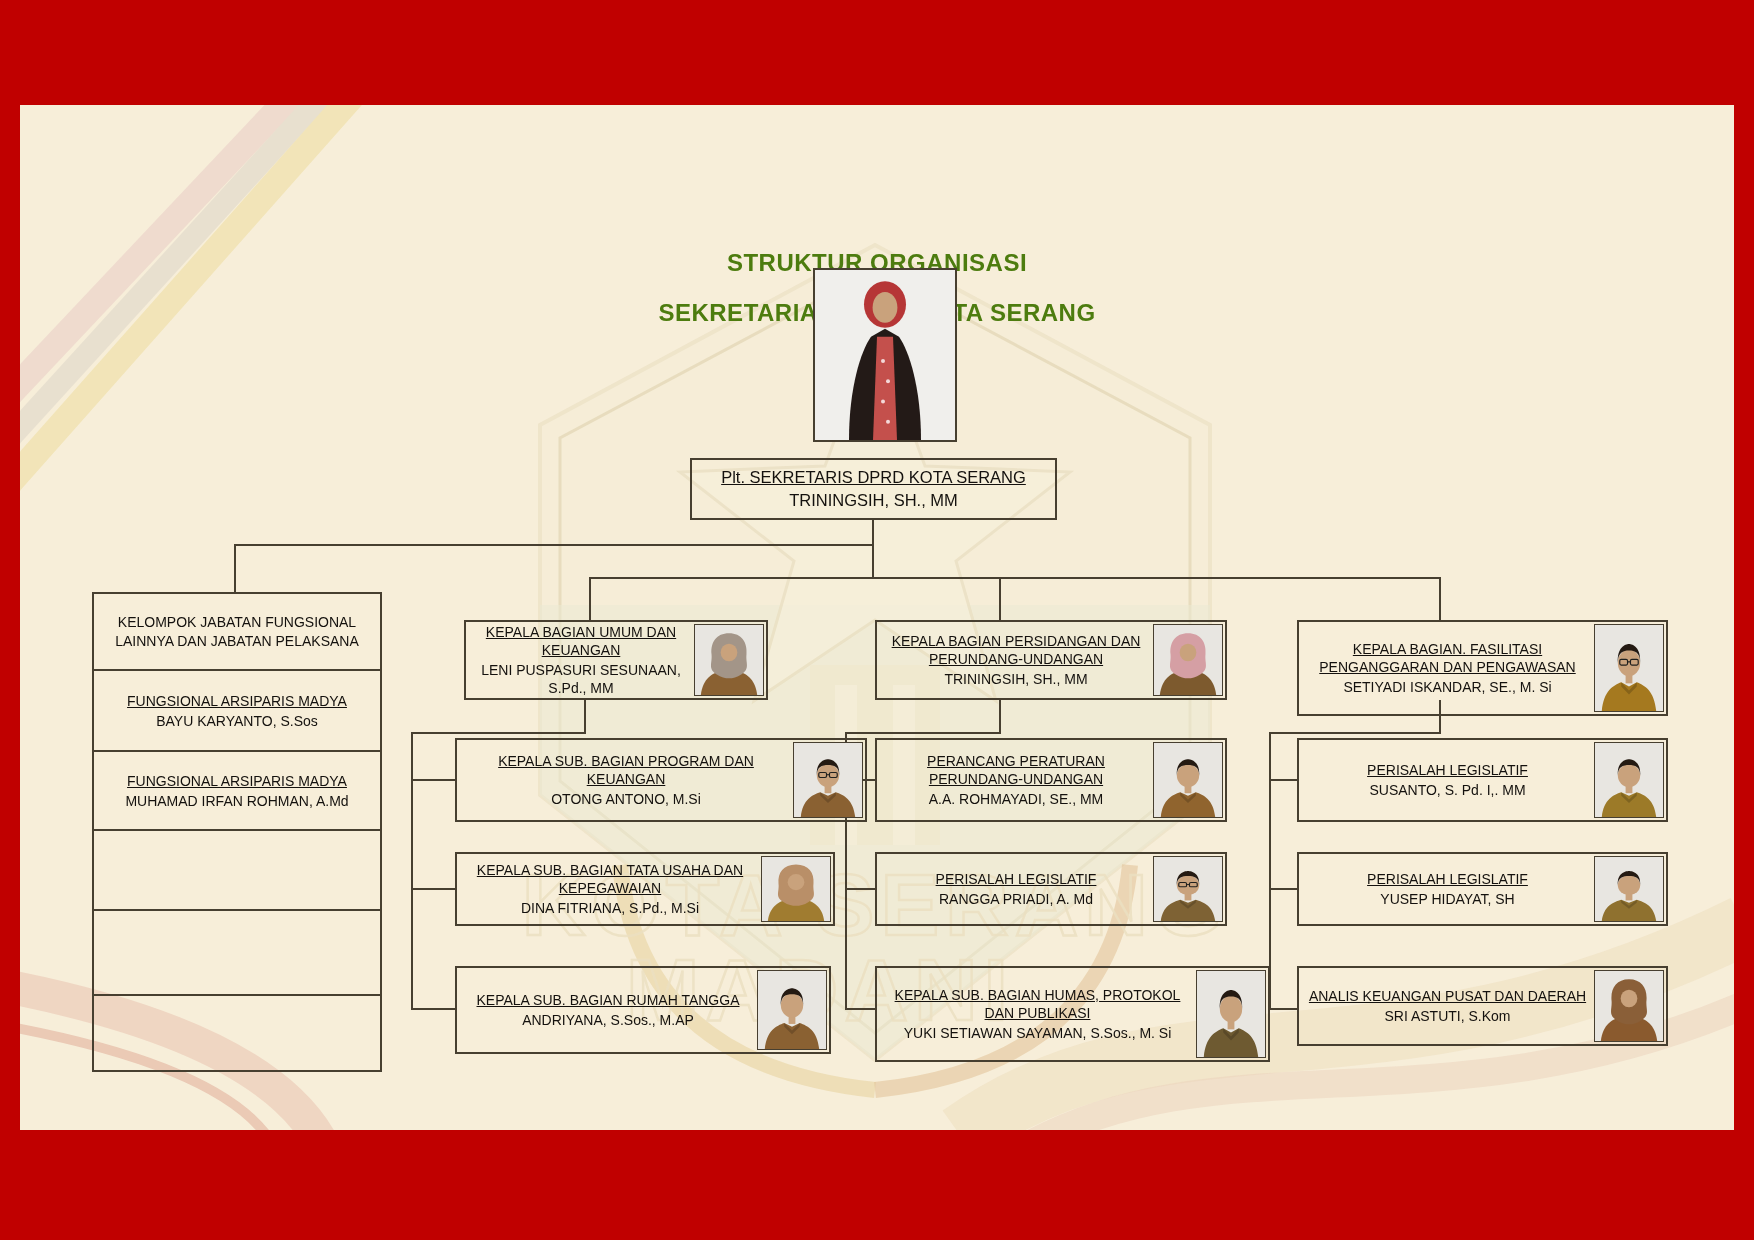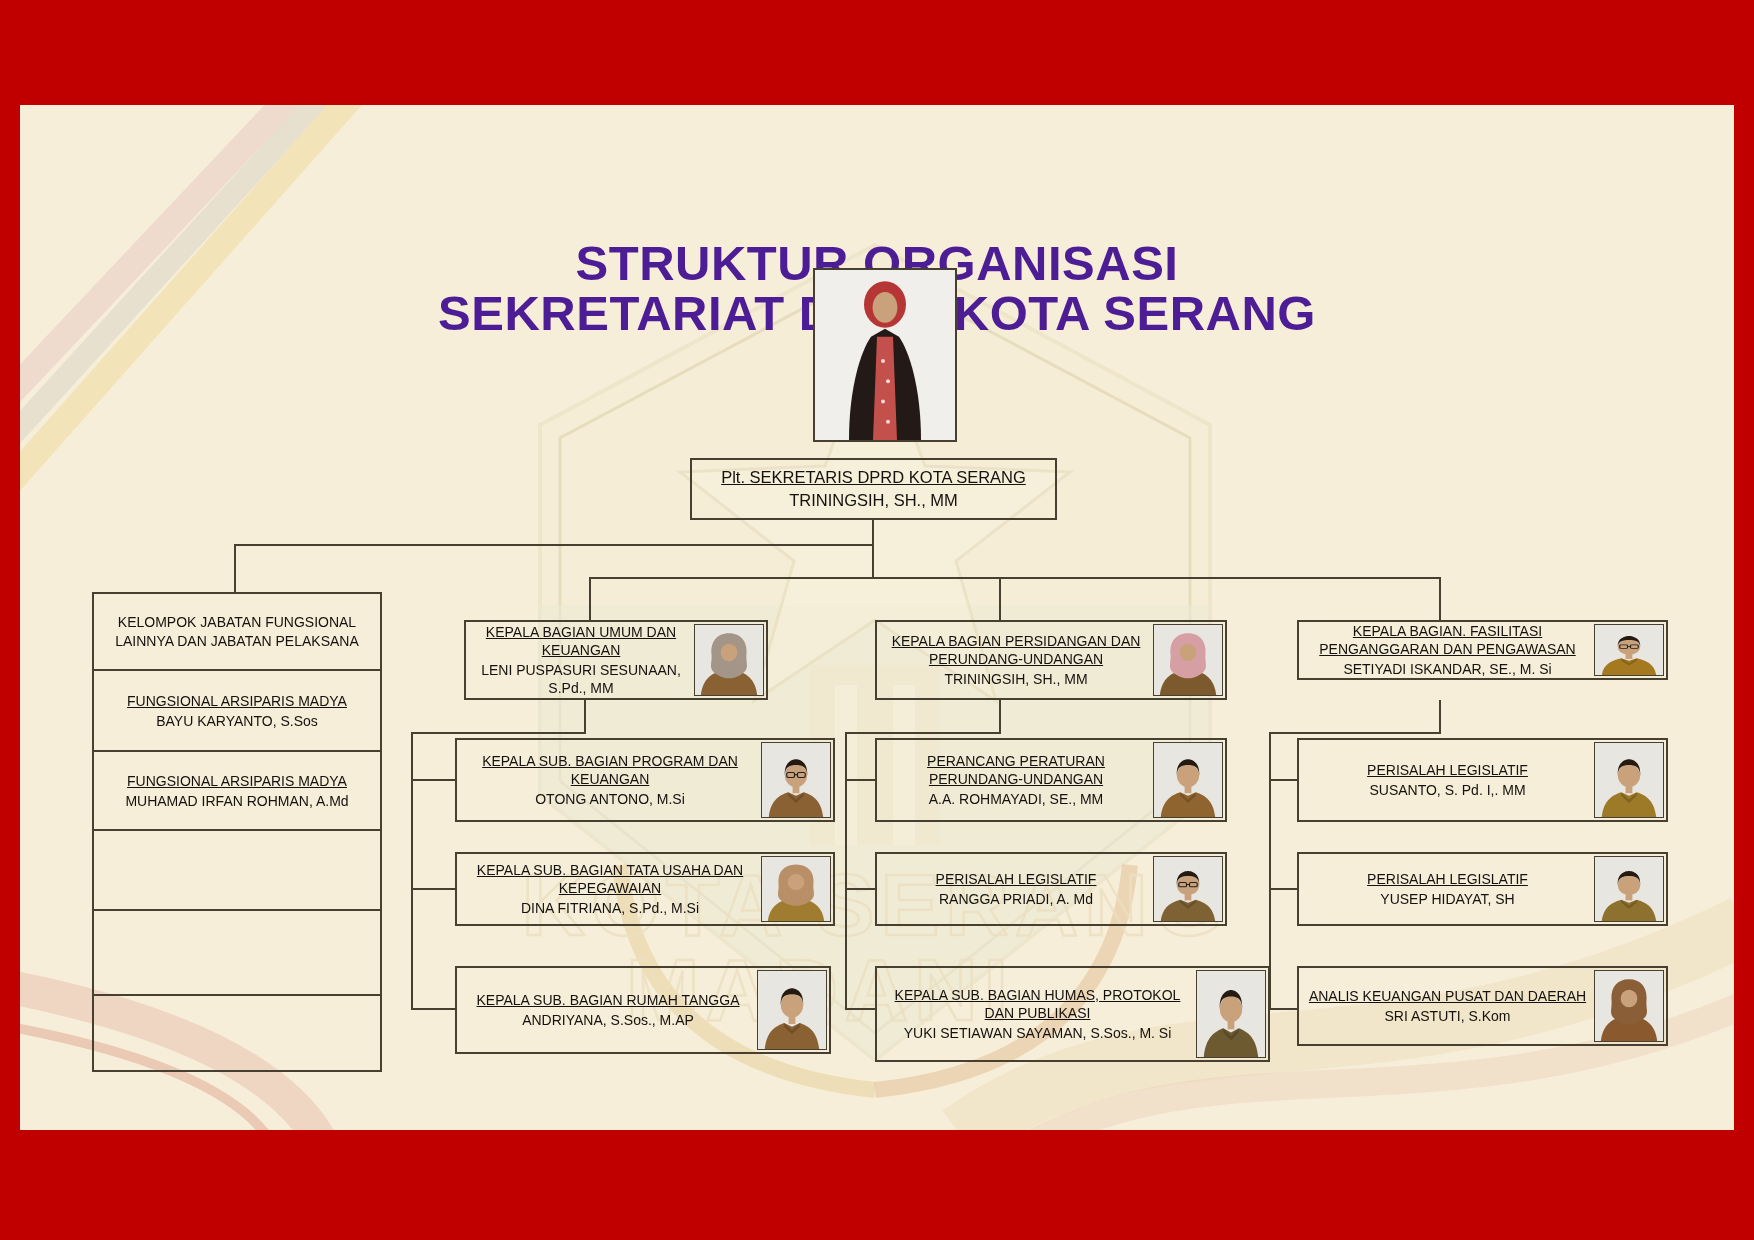--- a/index.html
+++ b/index.html
@@ -1,42 +1,42 @@
 <!DOCTYPE html>
 <html><head>
 <meta charset="utf-8">
 <style>
   *{margin:0;padding:0;box-sizing:border-box}
   html,body{background:#6b6b6b;font-family:"Liberation Sans",sans-serif}
   #canvas{position:relative;width:1754px;height:1240px;background:#c00000;overflow:hidden}
   .page{position:absolute;left:20px;top:105px;width:1714px;height:1025px;background:#f7eed9}
   .wm{position:absolute;left:0;top:0;width:1714px;height:1025px;opacity:.55;pointer-events:none}
   .title{position:absolute;left:0;top:133px;width:100%;text-align:center;font-weight:bold;
-         font-size:49px;line-height:50px;color:#4c1d95;letter-spacing:.5px}
+         font-size:24px;line-height:50px;color:#4d7c0f;letter-spacing:.5px}
   .box{position:absolute;border:2px solid #473f30;color:#14110e}
   .pbox{display:flex;align-items:center;padding:2px;background:transparent}
   .ptext{flex:1;text-align:center;padding:0 4px;display:flex;flex-direction:column;justify-content:center}
   .pos{font-size:14px;line-height:18px;text-decoration:underline}
   .nm{font-size:14px;line-height:18px;font-weight:normal;margin-top:2px}
   .photo{width:70px;align-self:stretch;border:1px solid #473f30;background:#e8e6e1;overflow:hidden;flex:none}
   .photo svg,.photo-top svg{width:100%;height:100%;display:block}
   .photo-top{position:absolute;left:813px;top:268px;width:144px;height:174px;border:2px solid #473f30;background:#f0efec;overflow:hidden}
   .top-box{left:690px;top:458px;width:367px;height:62px;display:flex;flex-direction:column;justify-content:center;text-align:center}
   .top-box .pos{font-size:16.5px;line-height:21px}
   .top-box .nm{font-size:16.5px;line-height:21px}
   
   .fgroup{left:92px;top:592px;width:290px;height:480px;display:flex;flex-direction:column}
   .fcell{border-top:2px solid #473f30;display:flex;flex-direction:column;justify-content:center;text-align:center;padding:2px 12px}
   .fcell:first-child{border-top:none}
   .fhead{font-size:14px;line-height:19px}
   
   .c1h{left:464px;top:620px;width:304px;height:80px}
   .c2h{left:875px;top:620px;width:352px;height:80px}
-  .c3h{left:1297px;top:620px;width:371px;height:60px}
-  .c1a{left:455px;top:738px;width:380px;height:84px}
+  .c3h{left:1297px;top:620px;width:371px;height:96px}
+  .c1a{left:455px;top:738px;width:412px;height:84px}
   .c1b{left:455px;top:852px;width:380px;height:74px}
   .c1c{left:455px;top:966px;width:376px;height:88px}
   .c2a{left:875px;top:738px;width:352px;height:84px}
   .c2b{left:875px;top:852px;width:352px;height:74px}
   .c2c{left:875px;top:966px;width:395px;height:96px}
   .c3a{left:1297px;top:738px;width:371px;height:84px}
   .c3b{left:1297px;top:852px;width:371px;height:74px}
   .c3c{left:1297px;top:966px;width:371px;height:80px}
   .hline,.vline{position:absolute;background:#473f30}
   .hline{height:2px}.vline{width:2px}

